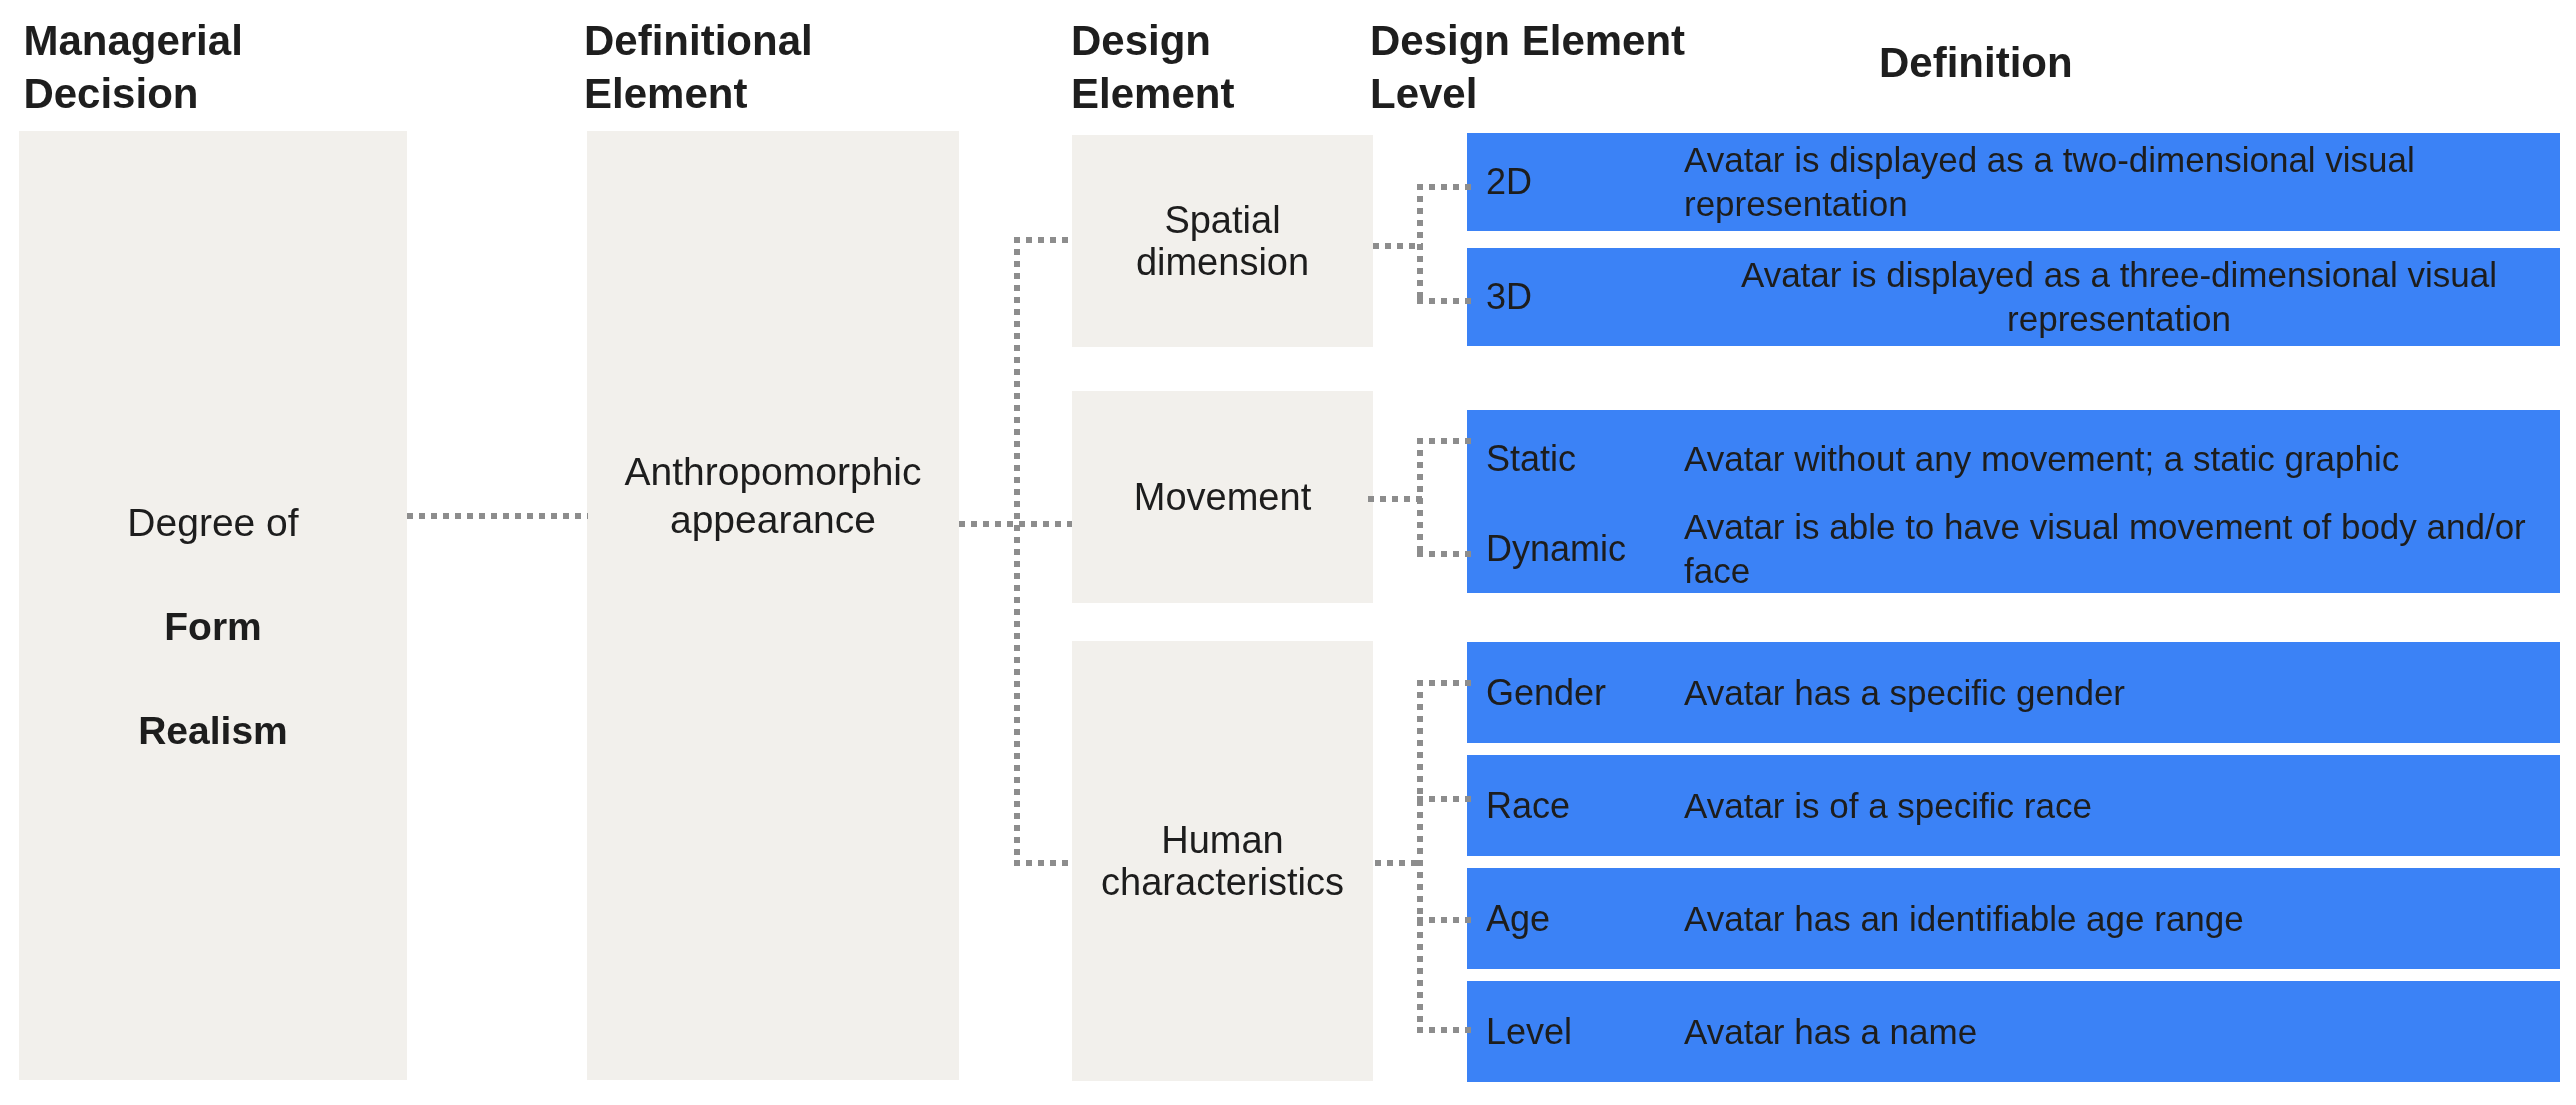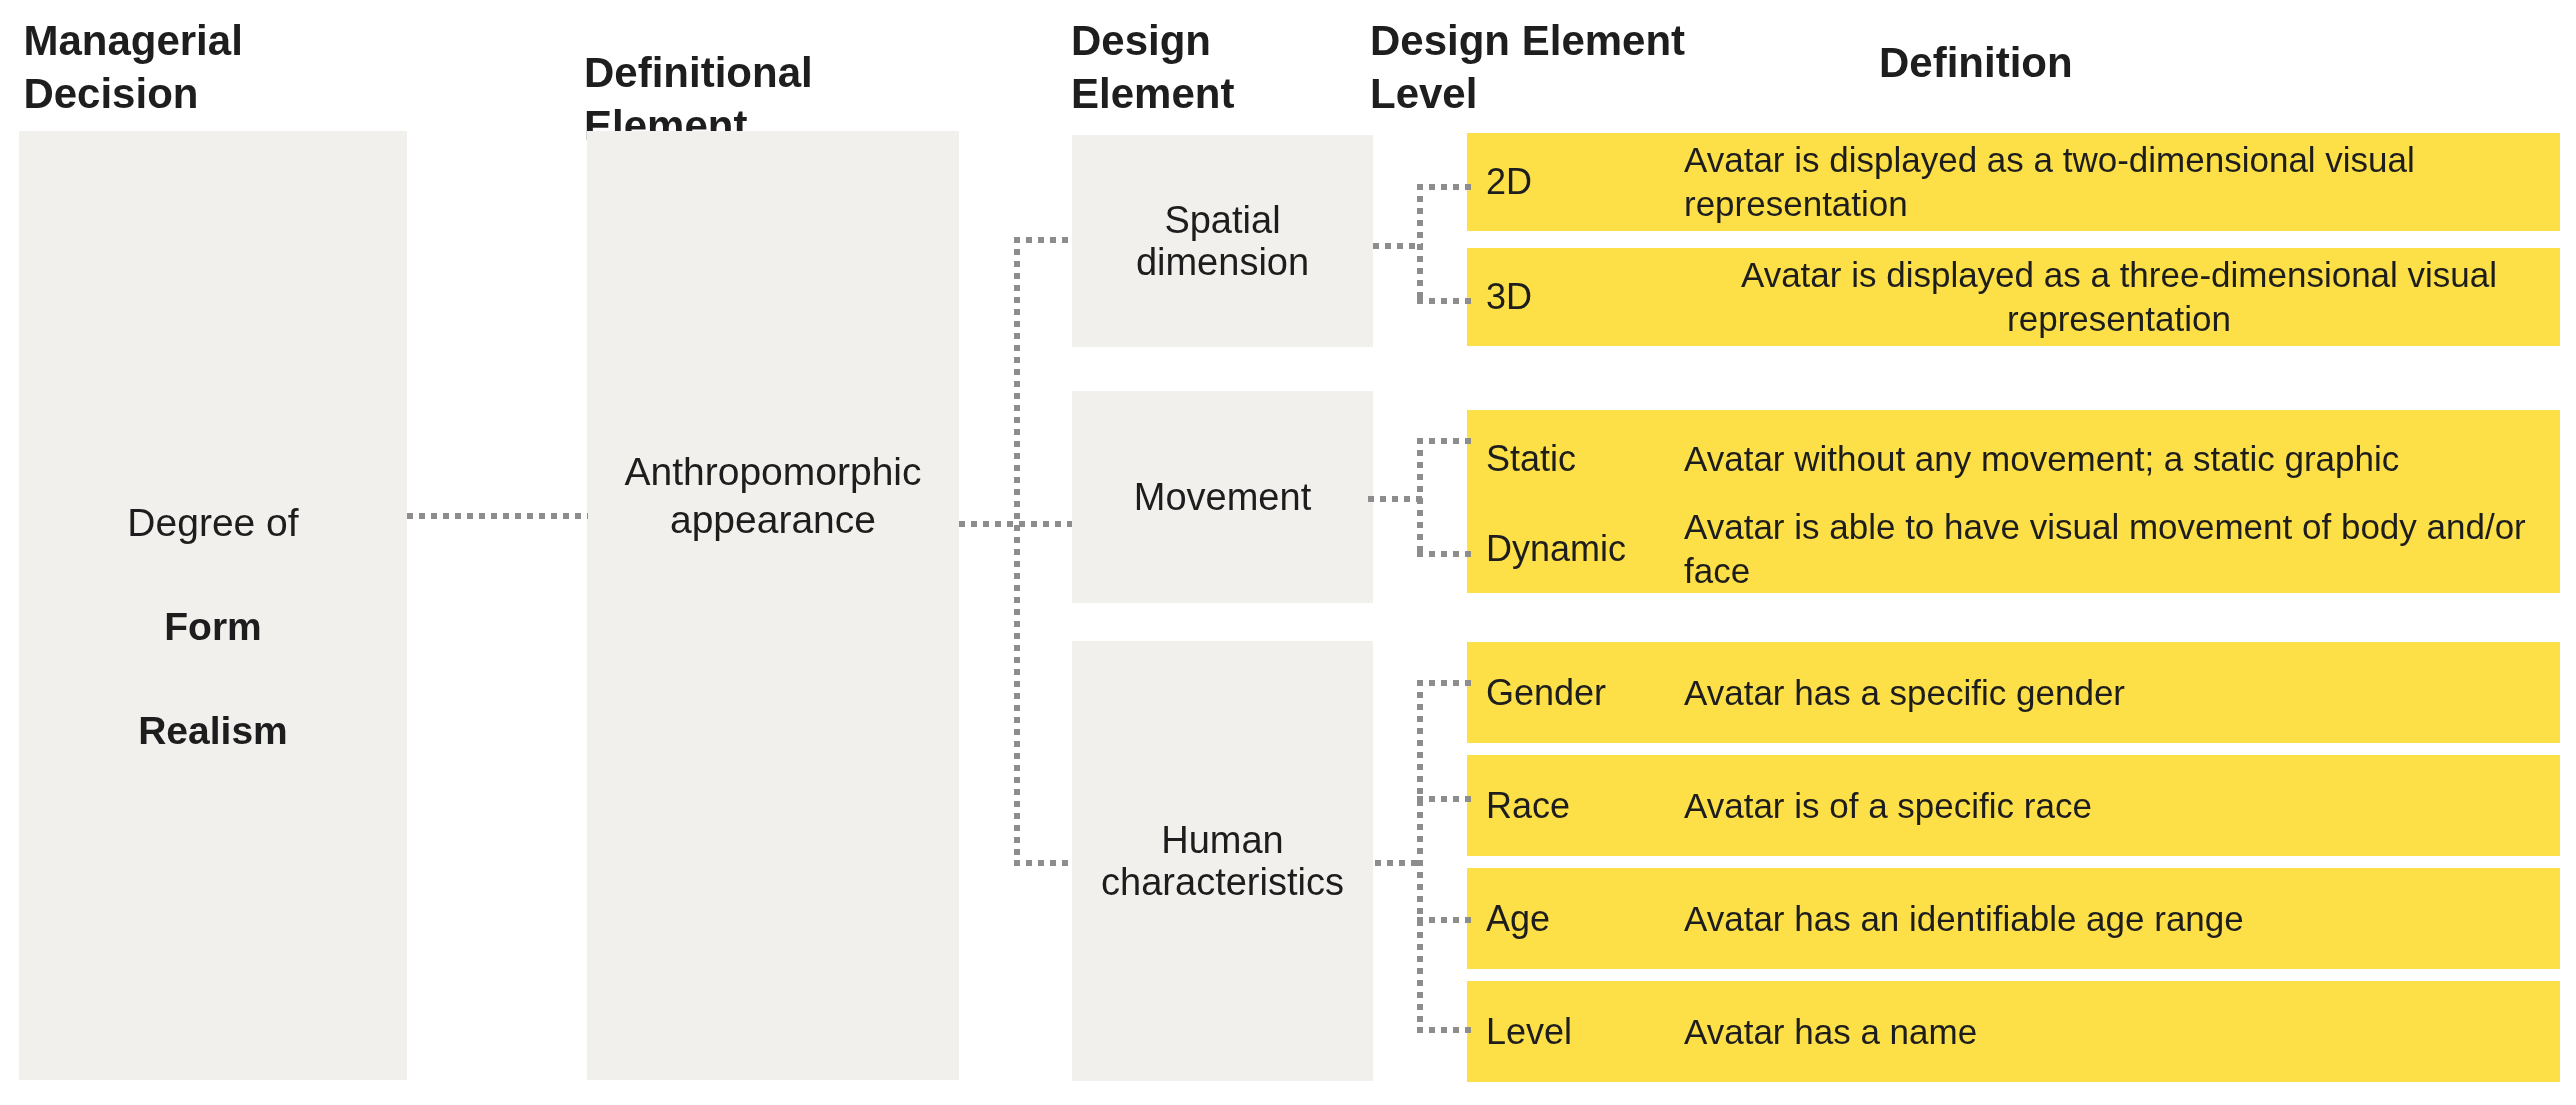--- a/index.html
+++ b/index.html
@@ -10,21 +10,21 @@
   .hdr{
     position:absolute;top:13.6px;text-align:left;font-weight:bold;font-size:42px;
     line-height:53px;white-space:pre-line;color:#1e1e1e;
   }
   .box{position:absolute;background:#f2f0ec;}
   .boxtext{
     position:absolute;text-align:center;white-space:pre-line;font-size:38px;line-height:47px;
   }
   .col12text{font-size:39px;line-height:52px;}
   .flexcenter{display:flex;align-items:center;justify-content:center;flex-direction:column;}
-  .row{position:absolute;left:1467px;width:1093px;background:#fde047;}
+  .row{position:absolute;left:1467px;width:1093px;background:#3b82f6;}
   .level{
     position:absolute;left:19px;top:0;bottom:0;display:flex;align-items:center;
     font-size:36px;white-space:nowrap;
   }
   .def{
     position:absolute;left:217px;width:870px;top:0;bottom:0;display:flex;align-items:center;
     font-size:35px;line-height:44px;
   }
   .hline{
     position:absolute;height:6px;
@@ -36,21 +36,21 @@
   }
   .bold{font-weight:bold;}
 </style>
 </head>
 <body>
 
 <div id="canvas">
 
   <div class="hdr" style="left:23.4px;width:378px;">Managerial
 Decision</div>
-  <div class="hdr" style="left:584px;width:378px;margin-top:32px;">Definitional
+  <div class="hdr" style="left:584px;width:378px;">Definitional
 Element</div>
   <div class="hdr" style="left:1071px;width:302px;">Design
 Element</div>
   <div class="hdr" style="left:1370px;width:378px;">Design Element
 Level</div>
   <div class="hdr" style="left:1879px;width:378px;top:36px;">Definition</div>
 
   <div class="box" style="left:19px;top:131px;width:388px;height:949px;"></div>
   <div class="boxtext col12text" style="left:19px;top:445px;width:388px;">
     <span>Degree of</span><br>

